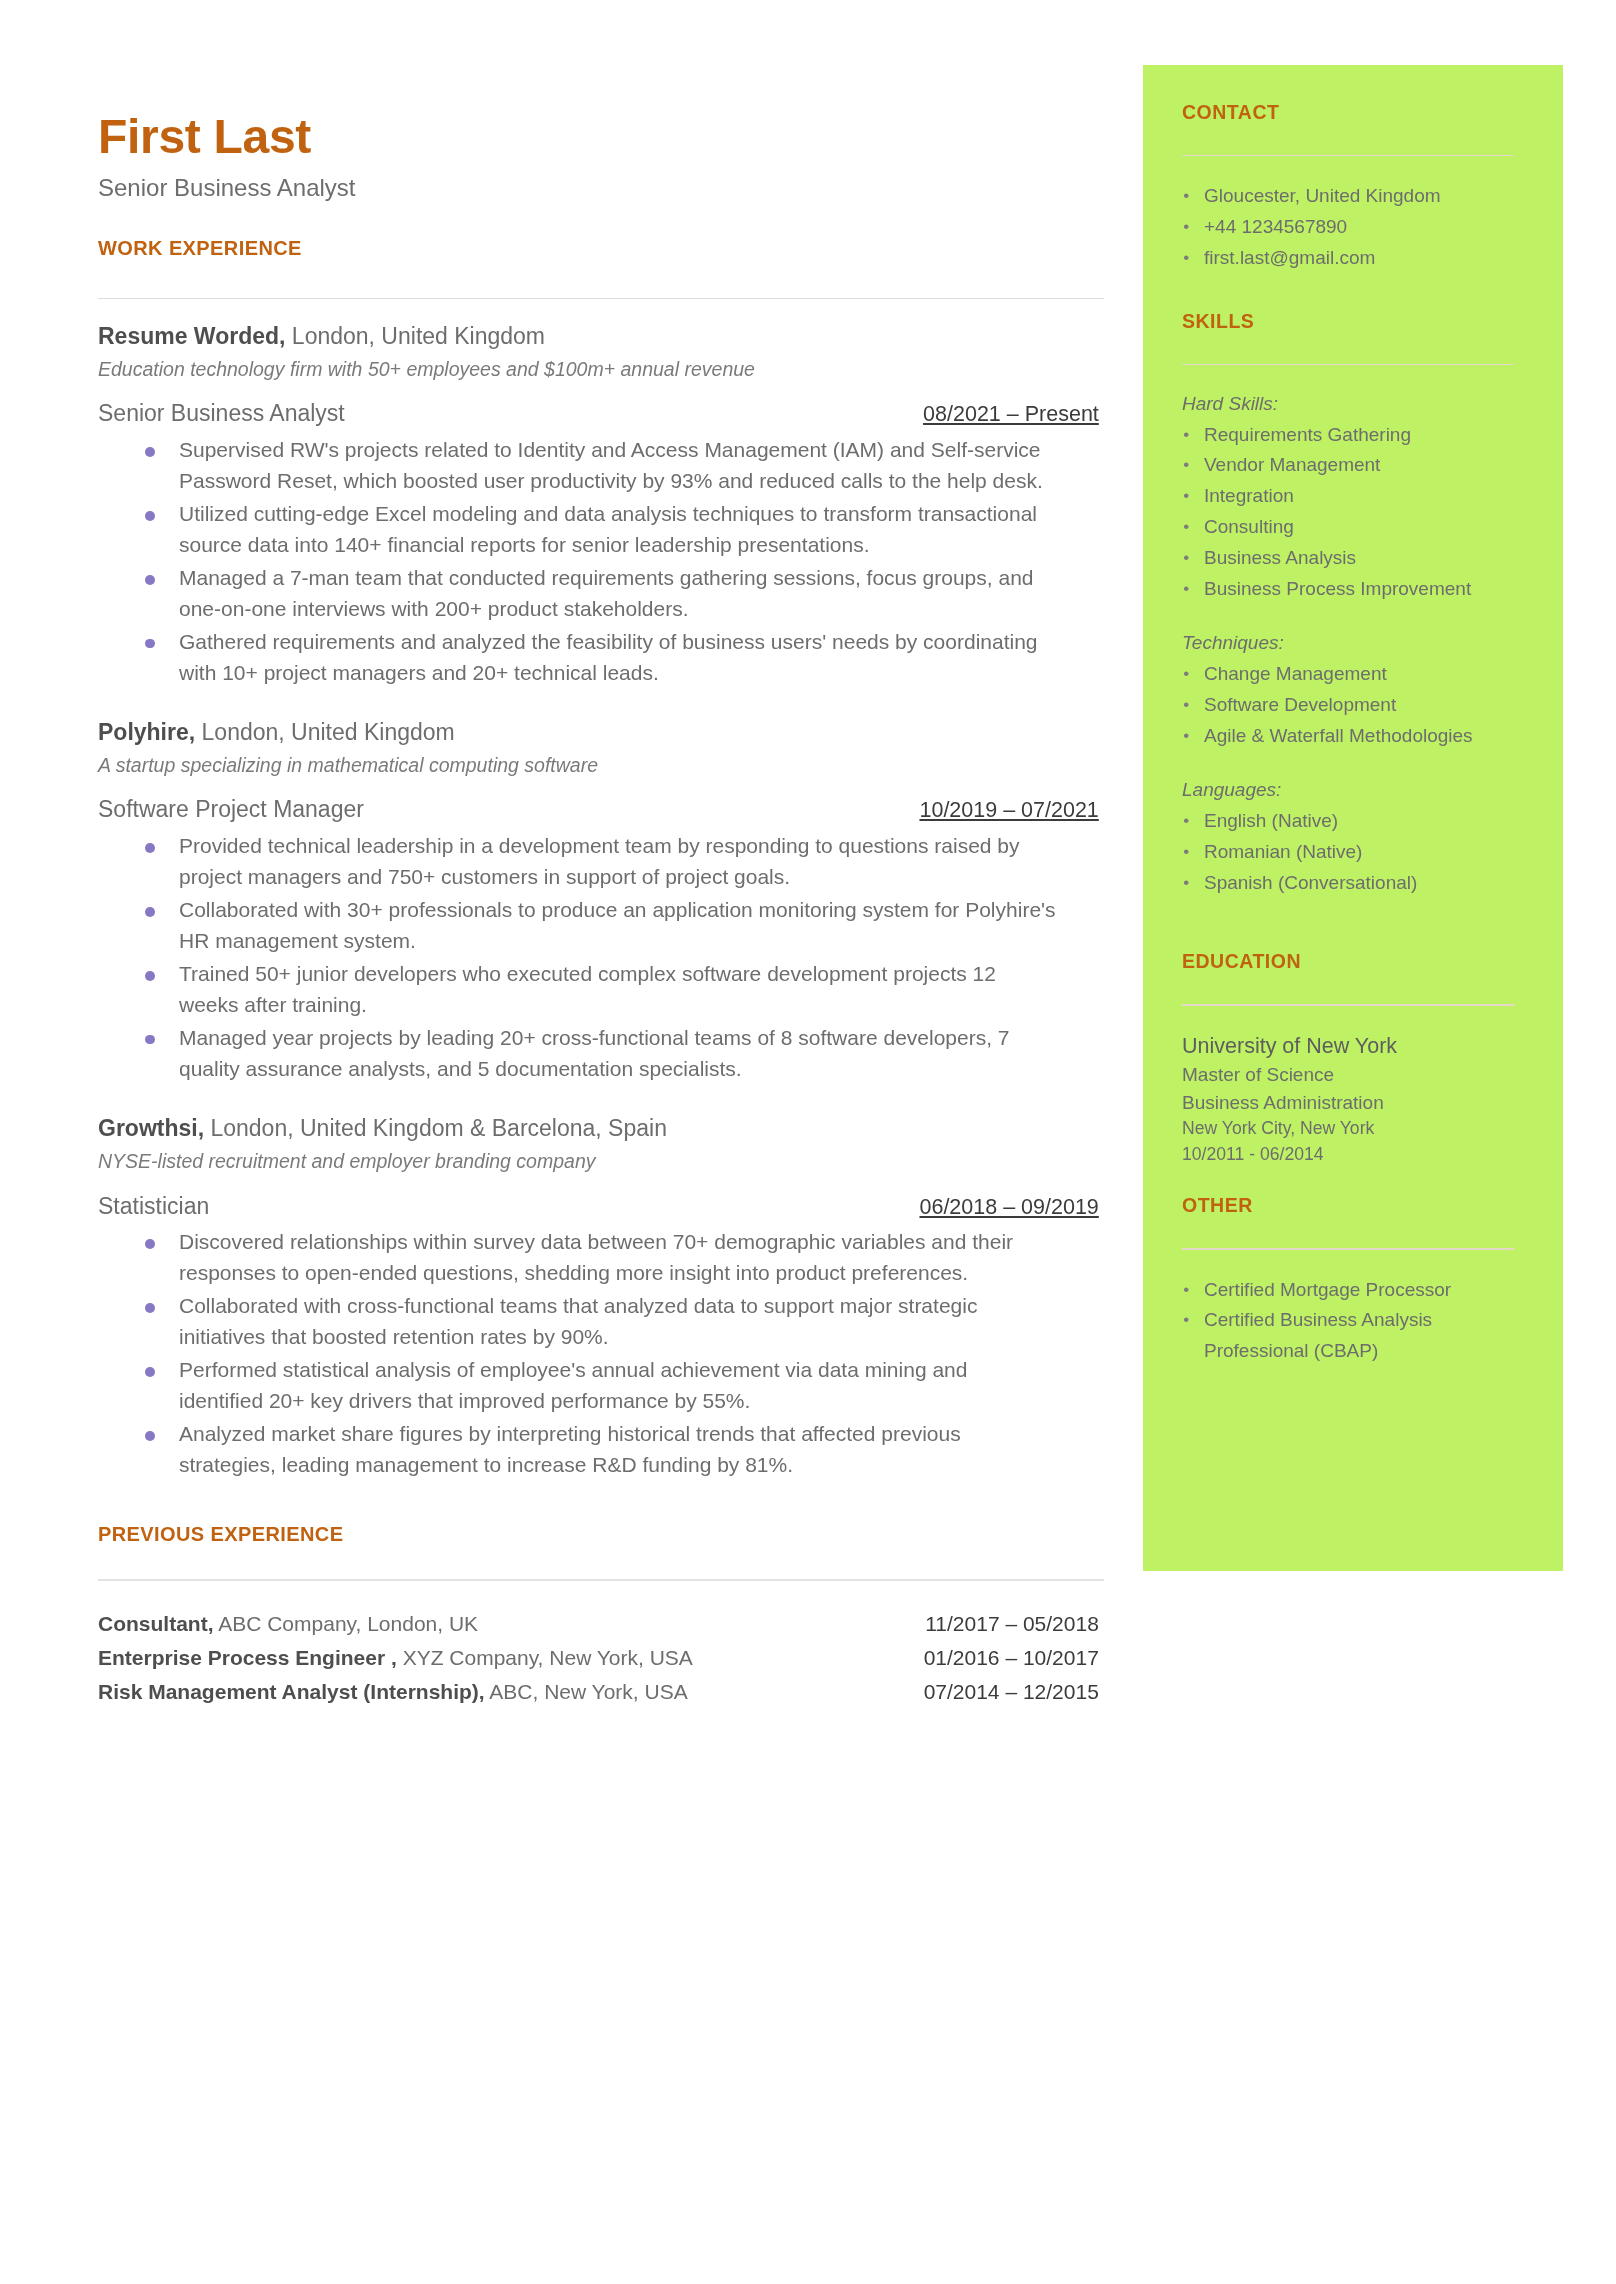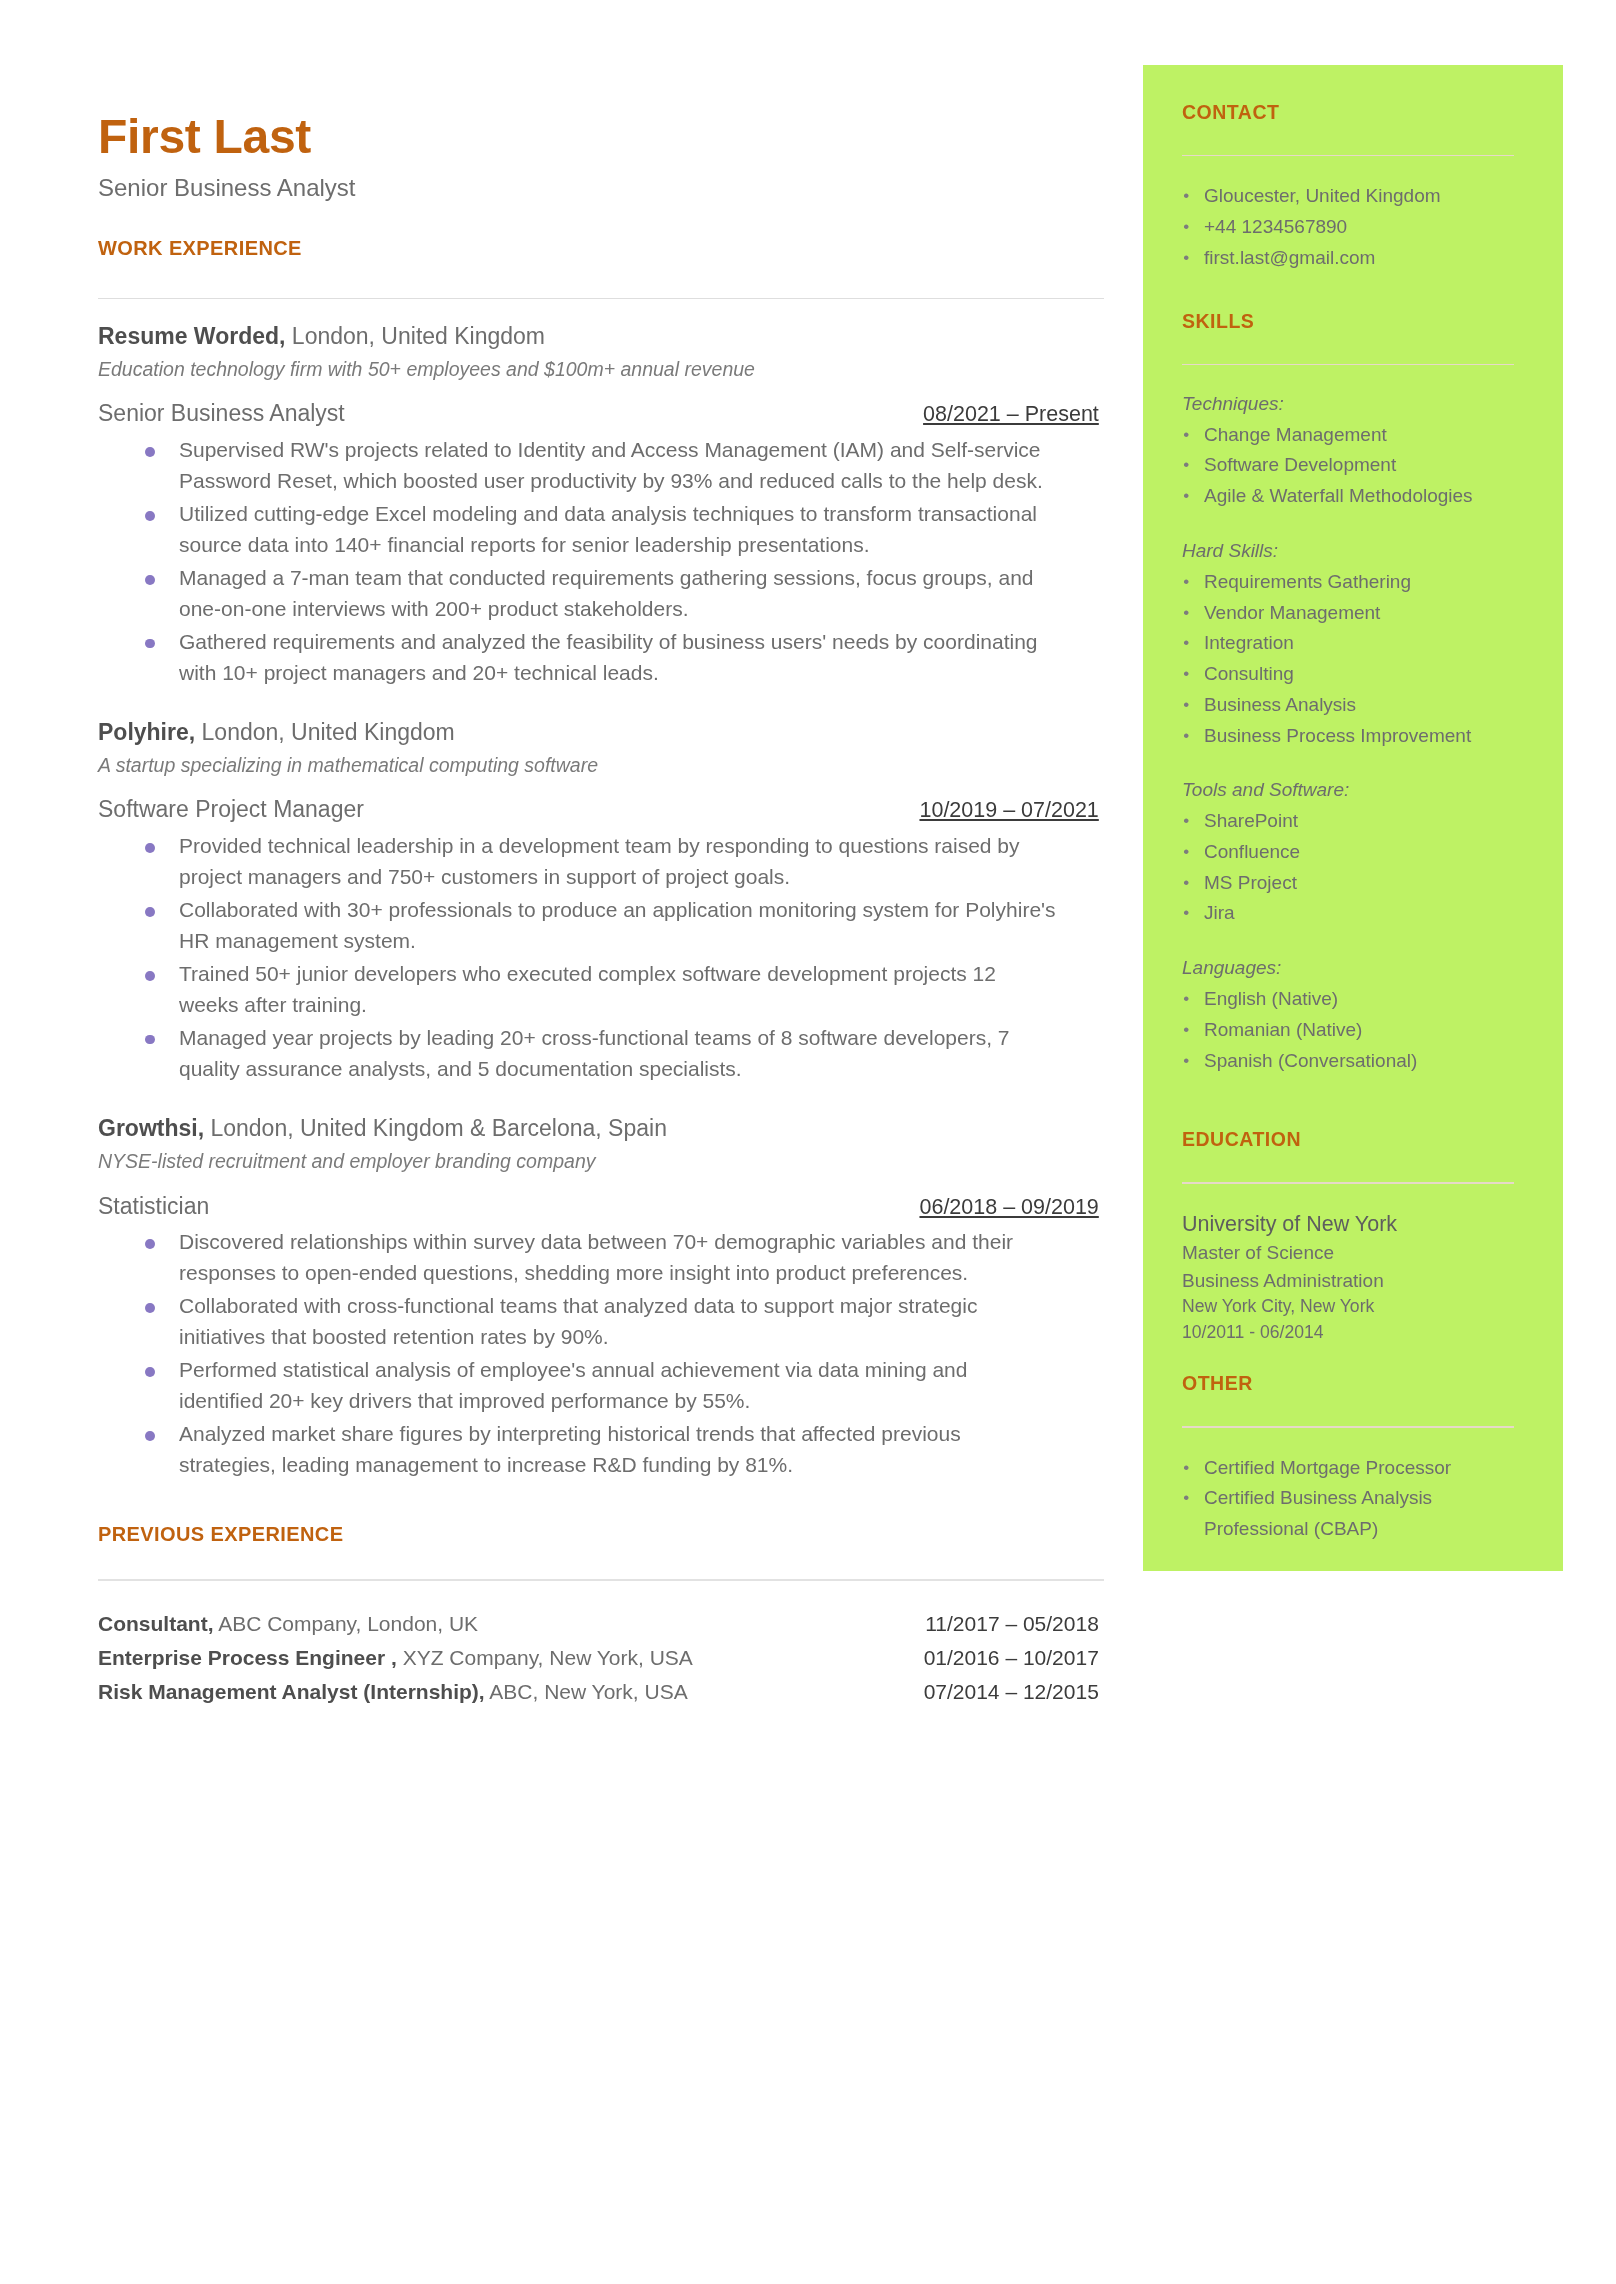--- a/index.html
+++ b/index.html
@@ -261,51 +261,42 @@
       <ul class="side-list">
         <li>Gloucester, United Kingdom</li>
         <li>+44 1234567890</li>
         <li>first.last@gmail.com</li>
       </ul>
 
       <div class="side-block-gap"></div>
 
       <div class="side-heading">SKILLS</div>
       <div class="side-rule"></div>
-
-      <div class="side-group">
-        <div class="skill-label">Techniques:</div>
-        <ul class="side-list">
-          <li>Change Management</li>
-          <li>Software Development</li>
-          <li>Agile &amp; Waterfall Methodologies</li>
-        </ul>
-      </div>
 
       <div class="side-group">
         <div class="skill-label">Hard Skills:</div>
         <ul class="side-list">
           <li>Requirements Gathering</li>
           <li>Vendor Management</li>
           <li>Integration</li>
           <li>Consulting</li>
           <li>Business Analysis</li>
           <li>Business Process Improvement</li>
         </ul>
       </div>
 
       <div class="side-group">
-        <div class="skill-label">Tools and Software:</div>
+        <div class="skill-label">Techniques:</div>
         <ul class="side-list">
-          <li>SharePoint</li>
-          <li>Confluence</li>
-          <li>MS Project</li>
-          <li>Jira</li>
+          <li>Change Management</li>
+          <li>Software Development</li>
+          <li>Agile &amp; Waterfall Methodologies</li>
         </ul>
       </div>
+
 
       <div class="side-group">
         <div class="skill-label">Languages:</div>
         <ul class="side-list">
           <li>English (Native)</li>
           <li>Romanian (Native)</li>
           <li>Spanish (Conversational)</li>
         </ul>
       </div>
 

